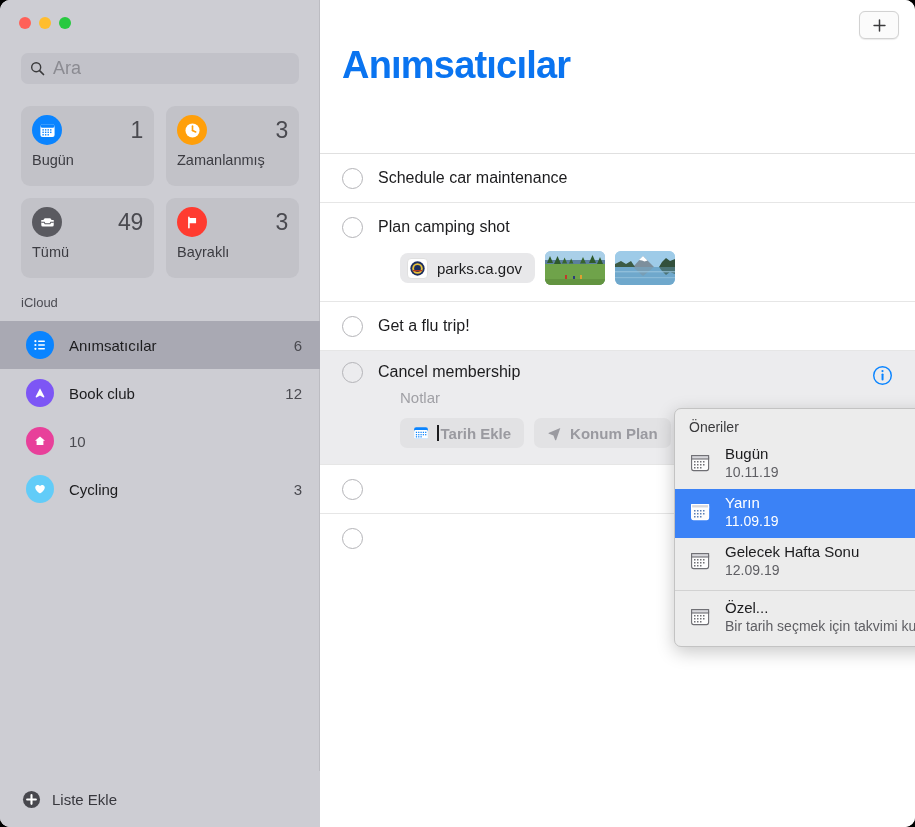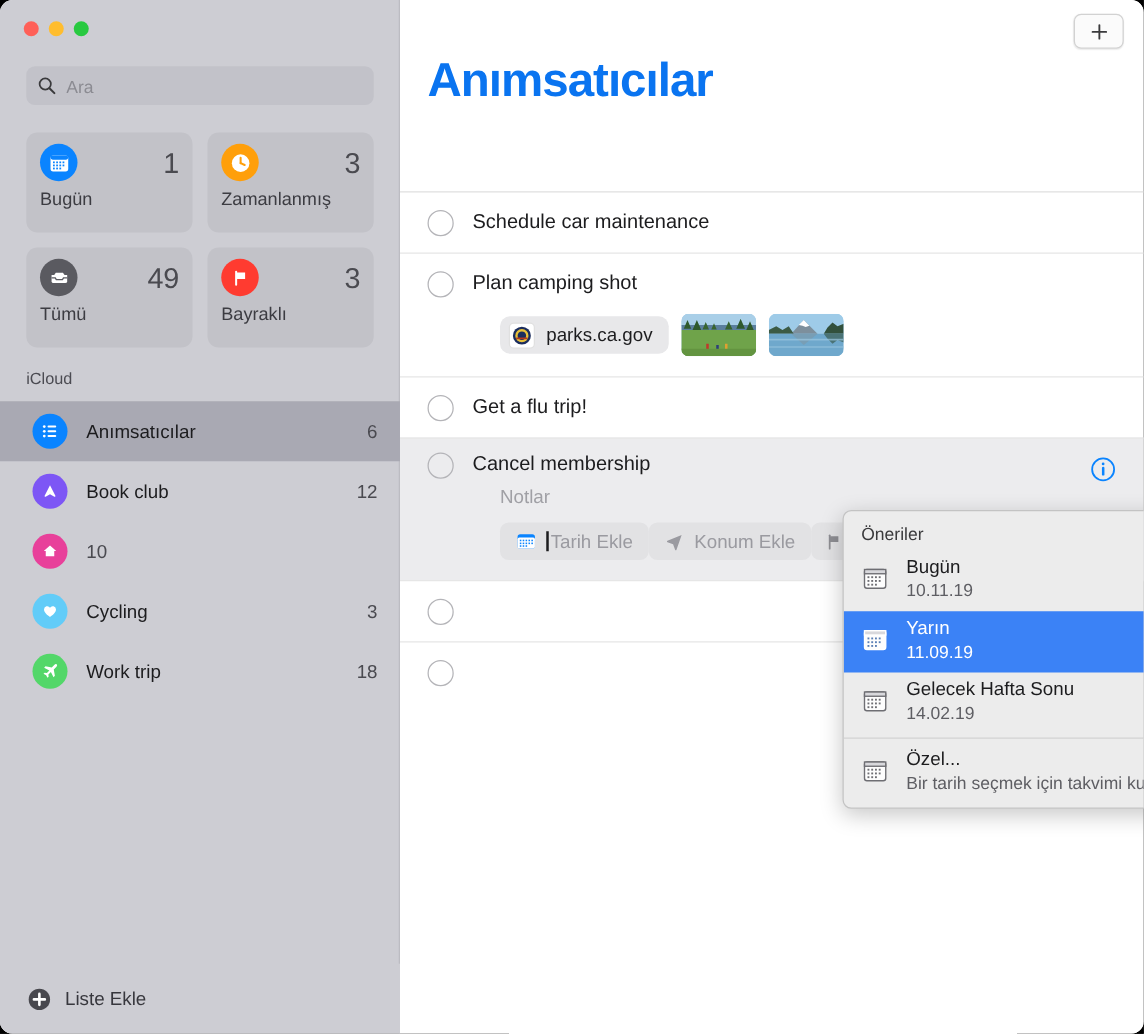--- a/index.html
+++ b/index.html
@@ -40,21 +40,21 @@
     width: 278px; height: 31px;
     background: #c2c2c9;
     border-radius: 7px;
     display: flex; align-items: center;
     padding: 0 9px;
   }
   .search-icon { width: 15px; height: 15px; flex: 0 0 15px; margin-right: 8px; }
   .search-input {
     border: none; outline: none; background: transparent;
     font-family: "Liberation Sans", sans-serif;
-    font-size: 14px; color: #56565c; width: 100%;
+    font-size: 18px; color: #56565c; width: 100%;
   }
   .search-input::placeholder { color: #8b8b92; }
 
   .smartgrid {
     position: absolute; top: 106px; left: 21px;
     width: 278px;
     display: grid;
     grid-template-columns: 133px 133px;
     gap: 12px;
   }
@@ -160,22 +160,23 @@
   }
   .url-text { font-size: 15px; color: #1c1c1e; }
   .thumb { width: 60px; height: 34px; border-radius: 6px; overflow: hidden; cursor: default; }
 
   .rem-row.selected { background: #ececee; }
   .info-btn {
     position: absolute; top: 14px; right: 22px;
     width: 21px; height: 21px; cursor: default;
   }
   .chips-row {
-    display: flex; 
+    display: flex; gap: 10px;
     padding: 2px 0 16px 58px;
+    font-weight: bold;
   }
   .chip {
     height: 30px; background: #e2e2e4; border-radius: 7px;
     display: flex; align-items: center; padding: 0 13px;
     cursor: default;
   }
   .chip.active { background: #e2e2e4; }
   .chip-icon { margin-right: 8px; display:flex; align-items:center; flex:0 0 auto;}
   .chip-label { font-size: 15px; color: #9a9aa0; }
   .caret {
@@ -352,29 +353,20 @@
       <div class="list-row">
         <div class="lr-icon" style="background:#62ccf8">
           <svg width="16" height="16" viewBox="0 0 16 16">
             <path d="M8 12.6S3.2 9.6 3.2 6.6a2.6 2.6 0 0 1 4.8-1.4A2.6 2.6 0 0 1 12.8 6.6c0 3-4.8 6-4.8 6z" fill="#fff"></path>
           </svg>
         </div>
         <div class="lr-label">Cycling</div>
         <div class="lr-count">3</div>
       </div>
 
-      <div class="list-row">
-        <div class="lr-icon" style="background:#53d769">
-          <svg width="16" height="16" viewBox="0 0 16 16">
-            <path d="M13.4 2.6c.5.5.3 1.3-.4 2l-2 2 .9 5-1.1 1.1-2.1-4.2-2 2 .2 1.8-.9.9-1.1-2.1-2.1-1.1.9-.9 1.8.2 2-2L3.3 5.1 4.4 4l5 .9 2-2c.7-.7 1.5-.9 2-.3z" fill="#fff"></path>
-          </svg>
-        </div>
-        <div class="lr-label">Work trip</div>
-        <div class="lr-count">18</div>
-      </div>
     </div>
 
     <div class="addlist">
       <svg class="addlist-icon" viewBox="0 0 20 20">
         <circle cx="10" cy="10" r="9" fill="#48484e"></circle>
         <path d="M10 5.4v9.2M5.4 10h9.2" stroke="#fff" stroke-width="2.2" stroke-linecap="round"></path>
       </svg>
       <span class="addlist-label">Liste Ekle</span>
     </div>
   </div>
@@ -495,21 +487,21 @@
             <span class="caret"></span>
             <span class="chip-label">Tarih Ekle</span>
           </div>
 
           <div class="chip">
             <span class="chip-icon">
               <svg width="15" height="15" viewBox="0 0 16 16">
                 <path d="M14.2 2.2L2.1 7.1c-.6.2-.6 1 0 1.2l4.8 1.7 1.7 4.8c.2.6 1 .6 1.2 0z" fill="#9a9aa0"></path>
               </svg>
             </span>
-            <span class="chip-label">Konum Ekle</span>
+            <span class="chip-label">Konum Plan</span>
           </div>
 
           <div class="chip flag-chip">
             <span class="chip-icon" style="margin-right:0">
               <svg width="15" height="15" viewBox="0 0 16 16">
                 <path d="M4 2.4v11.4" stroke="#8e8e93" stroke-width="1.5" stroke-linecap="round"></path>
                 <path d="M4.2 3.1h7.2v5.1H4.2z" fill="#8e8e93"></path>
               </svg>
             </span>
           </div>
@@ -597,21 +589,21 @@
               <rect x="11" y="12" width="1.5" height="1.5"></rect>
                 <rect x="14" y="12" width="1.5" height="1.5"></rect>
               <rect x="5" y="15" width="1.5" height="1.5"></rect>
                 <rect x="8" y="15" width="1.5" height="1.5"></rect>
               <rect x="11" y="15" width="1.5" height="1.5"></rect>
             </g>
           </svg>
         </span>
         <span>
           <div class="pop-title">Gelecek Hafta Sonu</div>
-          <div class="pop-sub">14.02.19</div>
+          <div class="pop-sub">12.09.19</div>
         </span>
       </div>
 
       <div class="pop-divider"></div>
 
       <div class="pop-item" style="padding-bottom:10px">
         <span class="pop-icon">
           <svg width="22" height="22" viewBox="0 0 22 22">
             <rect x="2.6" y="3.6" width="17" height="15" rx="2" fill="#fdfdfd" stroke="#6e6e73" stroke-width="1.1"></rect>
             <rect x="2.6" y="3.6" width="17" height="3.4" fill="#d8d8dc" stroke="#6e6e73" stroke-width="1.1"></rect>

